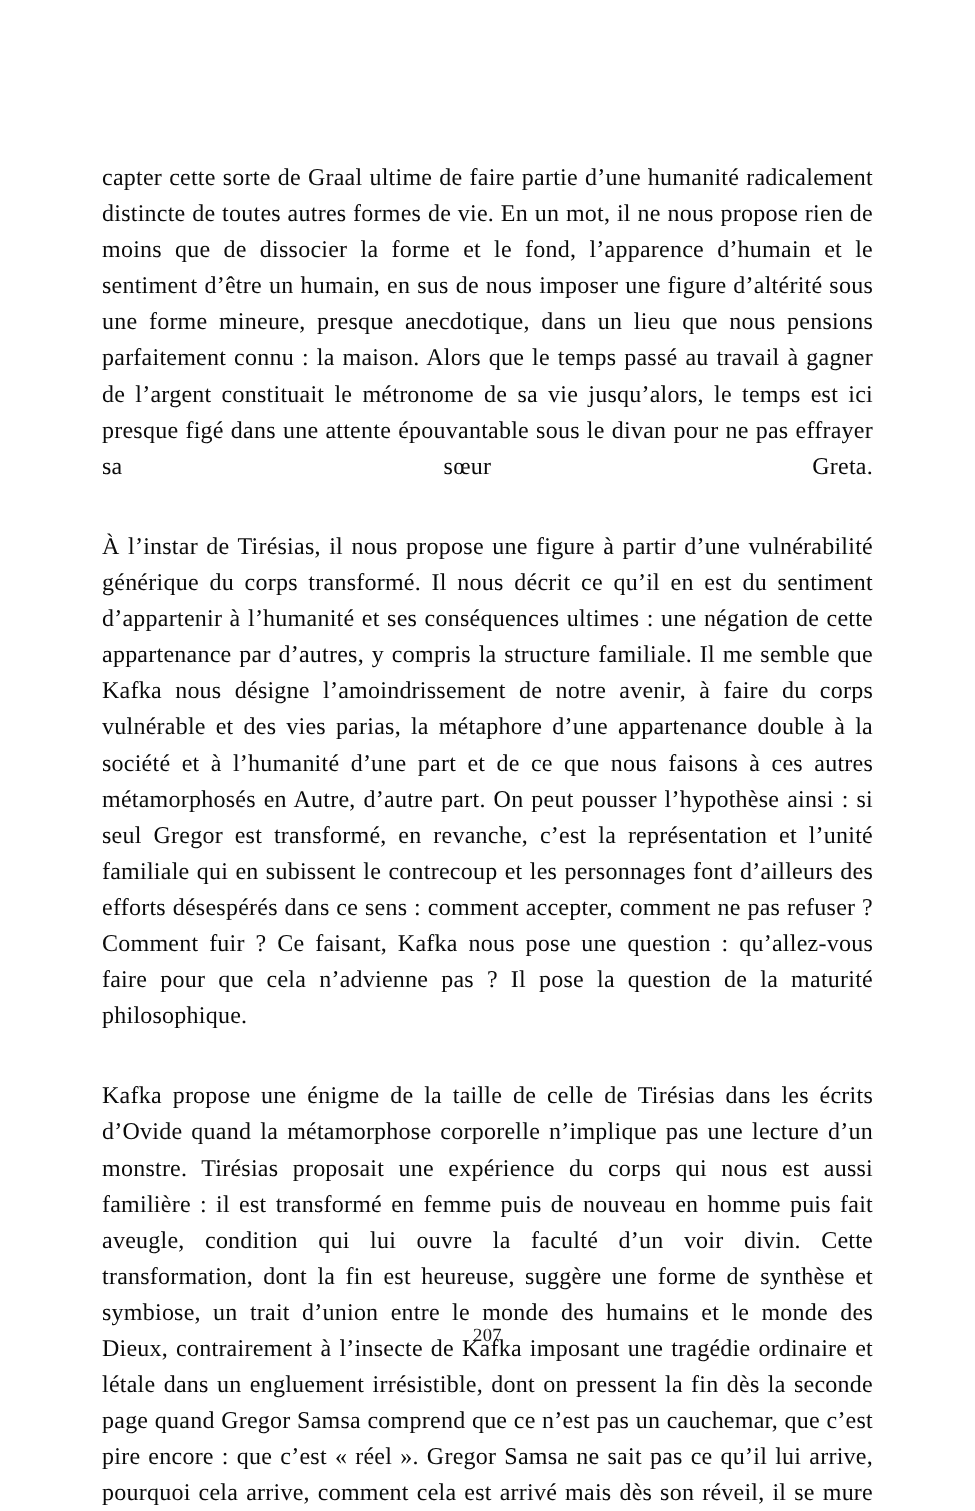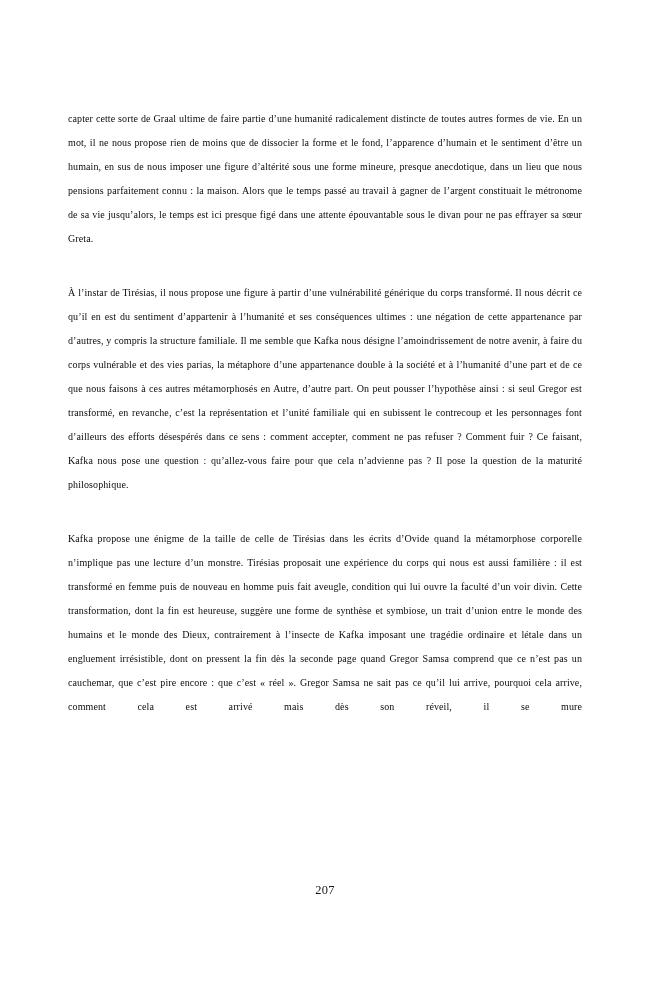--- a/index.html
+++ b/index.html
@@ -29,21 +29,21 @@
     left: 68px;
     top: 107px;
     width: 514px;
   }
 
   .para {
     margin: 0 0 5px 0;
     padding: 0;
     text-align: justify;
     text-justify: inter-word;
-    font-size: 10px;
+    font-size: 16px;
     line-height: 24.1px;
     letter-spacing: 0.01em;
     word-spacing: 0.005em;
     hyphens: none;
     -webkit-hyphens: none;
     text-indent: 0;
   }
 
   .para:last-of-type {
     margin-bottom: 0;

